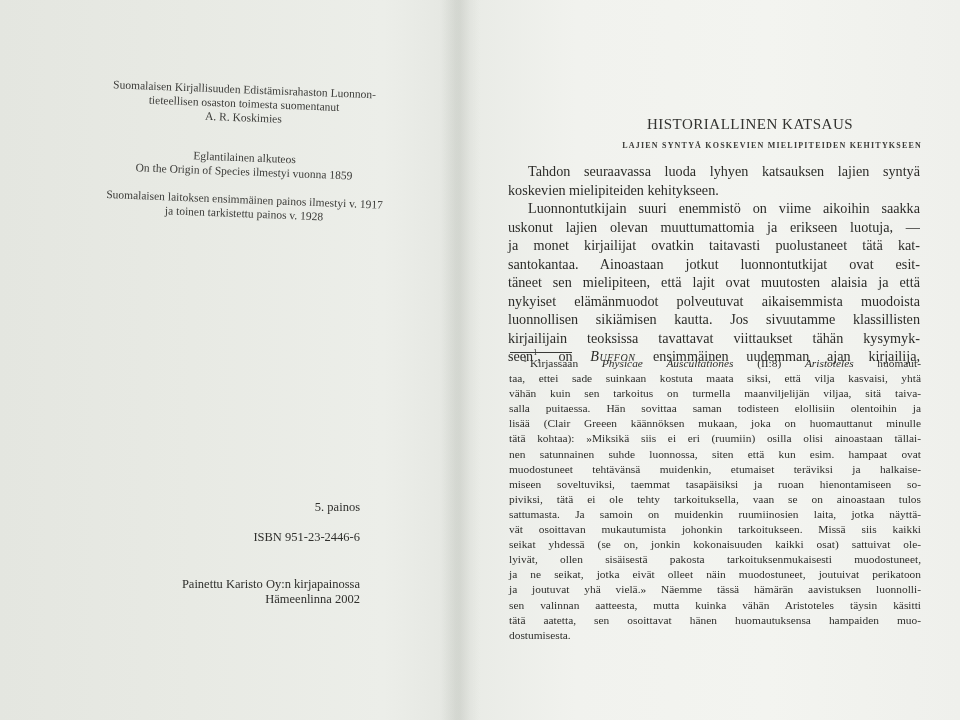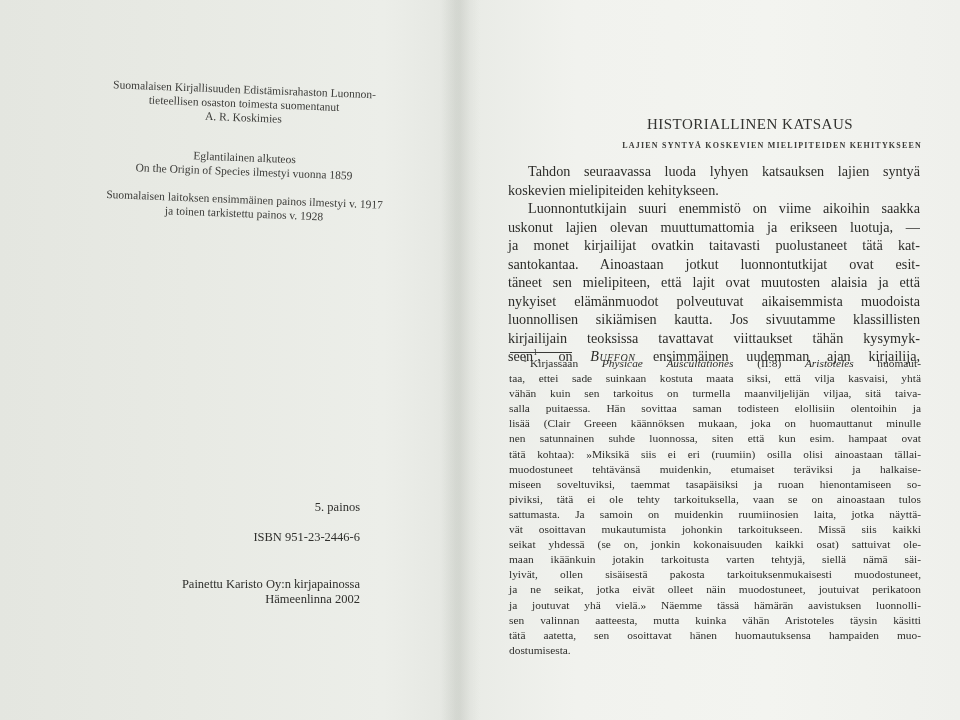--- a/index.html
+++ b/index.html
@@ -194,29 +194,28 @@
     </div>
 
     <div class="footnote-rule"></div>
 
     <div class="footnote">
       <span class="line indent"><span class="fn-mark">1</span><span>Kirjassaan </span><em>Physicae Auscultationes</em><span> (II:8) </span><em>Aristoteles</em><span> huomaut-</span></span>
       <span class="line">taa, ettei sade suinkaan kostuta maata siksi, että vilja kasvaisi, yhtä</span>
       <span class="line">vähän kuin sen tarkoitus on turmella maanviljelijän viljaa, sitä taiva-</span>
       <span class="line">salla puitaessa. Hän sovittaa saman todisteen elollisiin olentoihin ja</span>
       <span class="line">lisää (Clair Greeen käännöksen mukaan, joka on huomauttanut minulle</span>
+      <span class="line">tätä kohtaa): »Miksikä siis ei eri (ruumiin) osilla olisi ainoastaan tällai-</span>
       <span class="line">nen satunnainen suhde luonnossa, siten että kun esim. hampaat ovat</span>
-      <span class="line">tätä kohtaa): »Miksikä siis ei eri (ruumiin) osilla olisi ainoastaan tällai-</span>
       <span class="line">muodostuneet tehtävänsä muidenkin, etumaiset teräviksi ja halkaise-</span>
       <span class="line">miseen soveltuviksi, taemmat tasapäisiksi ja ruoan hienontamiseen so-</span>
       <span class="line">piviksi, tätä ei ole tehty tarkoituksella, vaan se on ainoastaan tulos</span>
       <span class="line">sattumasta. Ja samoin on muidenkin ruumiinosien laita, jotka näyttä-</span>
       <span class="line">vät osoittavan mukautumista johonkin tarkoitukseen. Missä siis kaikki</span>
       <span class="line">seikat yhdessä (se on, jonkin kokonaisuuden kaikki osat) sattuivat ole-</span>
-      <span class="line">maan ikäänkuin jotakin tarkoitusta varten tehtyjä, siellä nämä säi-</span>
       <span class="line">lyivät, ollen sisäisestä pakosta tarkoituksenmukaisesti muodostuneet,</span>
       <span class="line">ja ne seikat, jotka eivät olleet näin muodostuneet, joutuivat perikatoon</span>
       <span class="line">ja joutuvat yhä vielä.» Näemme tässä hämärän aavistuksen luonnolli-</span>
       <span class="line">sen valinnan aatteesta, mutta kuinka vähän Aristoteles täysin käsitti</span>
       <span class="line">tätä aatetta, sen osoittavat hänen huomautuksensa hampaiden muo-</span>
       <span class="line last">dostumisesta.</span>
     </div>
   </div>
 </div>
 

